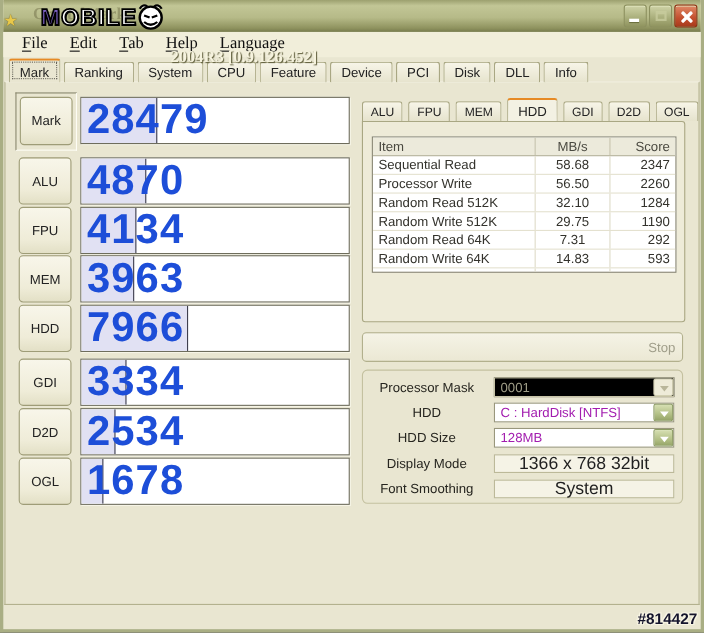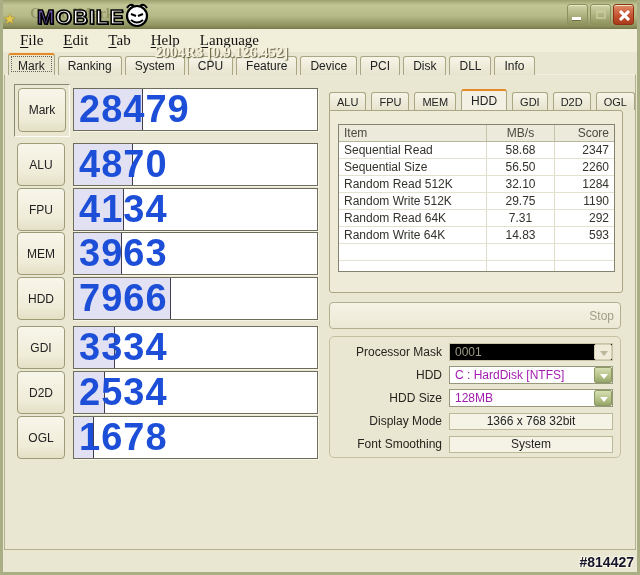--- a/index.html
+++ b/index.html
@@ -104,21 +104,21 @@
   }
   .subtab.sel{
     height:21px;line-height:21px;background:#f3f1e3;position:relative;z-index:2;
     border-top:2px solid #e68a25;font-size:12px;padding:0 9px;
   }
   .detail-panel{
     position:absolute;left:326px;top:110px;width:294px;height:183px;
     border:1px solid #a9a783;border-radius:0 3px 3px 3px;background:#eeebd8;
   }
   .htable{
-    position:absolute;left:8px;top:13px;width:277px;height:148px;
+    position:absolute;left:8px;top:13px;width:277px;height:124px;
     border:1px solid #85836f;background:#fff;font-size:12px;color:#33322c;overflow:hidden;
   }
   .trow{display:flex;height:17px;line-height:16px;border-bottom:1px solid #e4e1cf;}
   .trow.head{background:#eceadb;border-bottom:1px solid #b9b6a0;color:#4a4940;}
   .cell{padding:0 5px;overflow:hidden;white-space:nowrap;}
   .c-item{flex:1;text-align:left;}
   .c-mbs{width:68px;text-align:center;border-left:1px solid #dedbc8;}
   .c-score{width:60px;text-align:right;border-left:1px solid #dedbc8;}
   .trow.head .c-mbs,.trow.head .c-score{border-left:1px solid #c7c4ae;}
   
@@ -127,39 +127,39 @@
     background:linear-gradient(180deg,#f5f3e6,#ebe8d4);
     border:1px solid #b2b08d;border-radius:4px;
     font-size:12px;color:#a09e8a;text-align:right;line-height:25px;
   }
   .groupbox{
     position:absolute;left:326px;top:336px;width:292px;height:122px;
     border:1px solid #c4c1a0;border-radius:5px;padding:6px 7px 4px 4px;
     display:flex;flex-direction:column;justify-content:space-between;
   }
   .frow{display:flex;align-items:center;height:18px;}
-  .flabel{width:108px;text-align:right;font-size:12px;color:#26251f;margin-right:7px;white-space:nowrap;}
+  .flabel{width:108px;text-align:center;font-size:12px;color:#26251f;margin-right:7px;white-space:nowrap;}
   .combo{flex:1;height:18px;border:1px solid #99977c;background:#fff;display:flex;align-items:center;position:relative;}
   .combo .val{flex:1;font-size:12px;color:#a21caf;padding:0 5px;line-height:16px;white-space:nowrap;overflow:hidden;}
   .dd-btn{
     width:18px;height:16px;margin:0;align-self:center;margin-right:0;
     background:linear-gradient(180deg,#d6dfb2,#b3c086 60%,#96a569);
     border:1px solid #8a9a60;border-radius:2px;position:relative;flex:none;margin-right:0px;
   }
   .dd-btn:after{
     content:"";position:absolute;left:5px;top:6px;
     border-left:4px solid transparent;border-right:4px solid transparent;border-top:5px solid #fff;
   }
   .combo.disabled{background:#000000;border-color:#c6c3a6;}
   .combo.disabled .val{color:#9e9c86;}
   .combo.disabled .dd-btn{background:#eeebd8;border:1px solid #d2cfb2;}
   .combo.disabled .dd-btn:after{border-top-color:#b9b69a;}
   .static-box{
     flex:1;height:17px;border:1px solid #bcb999;background:#f5f3e6;
-    font-size:12px;color:#1f1f1f;text-align:center;line-height:15px;white-space:nowrap;
+    font-size:16px;color:#1f1f1f;text-align:center;line-height:15px;white-space:nowrap;
   }
   
   .watermark{
     position:absolute;right:3px;bottom:2px;font-size:14px;font-weight:800;color:#14142c;letter-spacing:0px;
     text-shadow:-1px -1px 0 #f7f4e4,1px -1px 0 #f7f4e4,-1px 1px 0 #f7f4e4,1px 1px 0 #f7f4e4;
   }
 </style>
 </head>
 <body>
 
@@ -297,21 +297,21 @@
         <span class="cell c-item">Item</span>
         <span class="cell c-mbs">MB/s</span>
         <span class="cell c-score">Score</span>
       </div>
       <div class="trow">
         <span class="cell c-item">Sequential Read</span>
         <span class="cell c-mbs">58.68</span>
         <span class="cell c-score">2347</span>
       </div>
       <div class="trow">
-        <span class="cell c-item">Sequential Size</span>
+        <span class="cell c-item">Processor Write</span>
         <span class="cell c-mbs">56.50</span>
         <span class="cell c-score">2260</span>
       </div>
       <div class="trow">
         <span class="cell c-item">Random Read 512K</span>
         <span class="cell c-mbs">32.10</span>
         <span class="cell c-score">1284</span>
       </div>
       <div class="trow">
         <span class="cell c-item">Random Write 512K</span>

